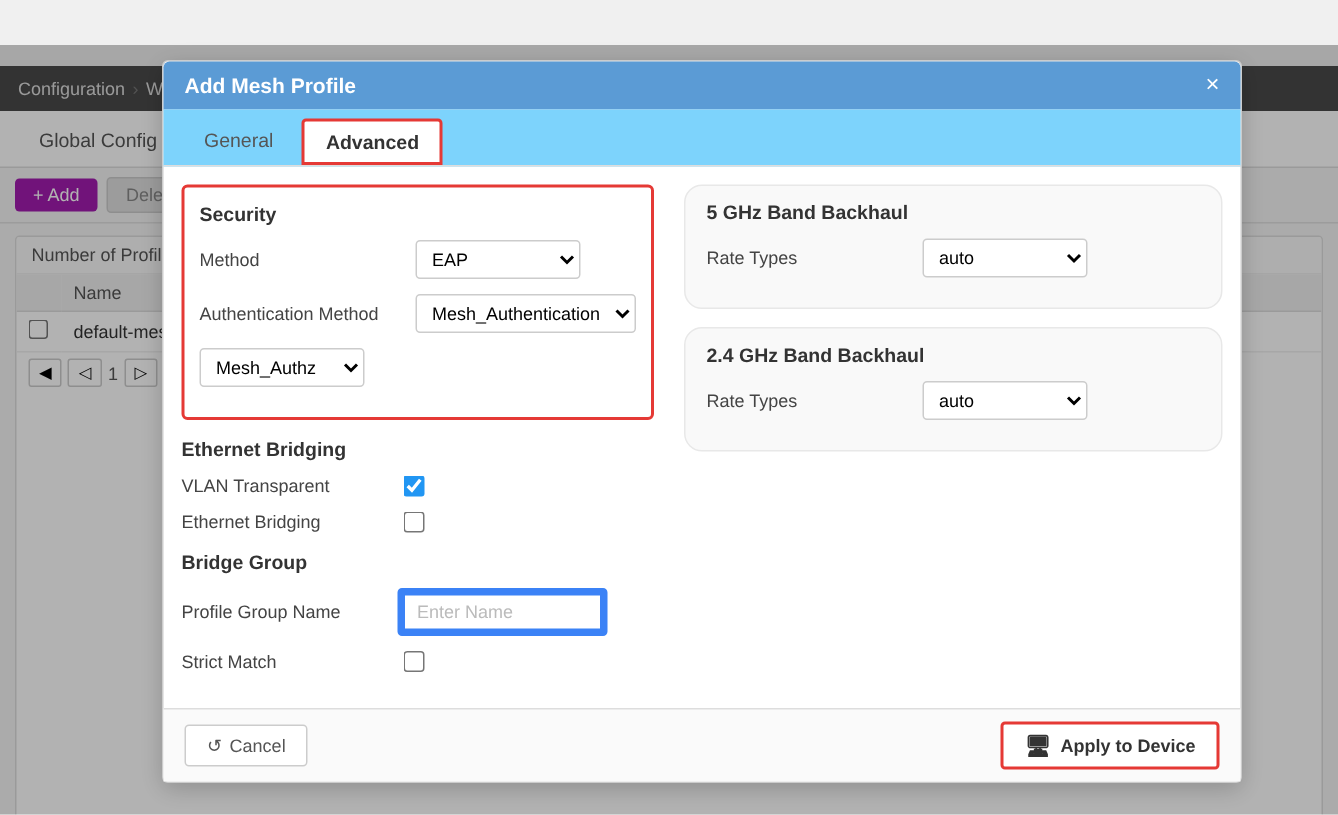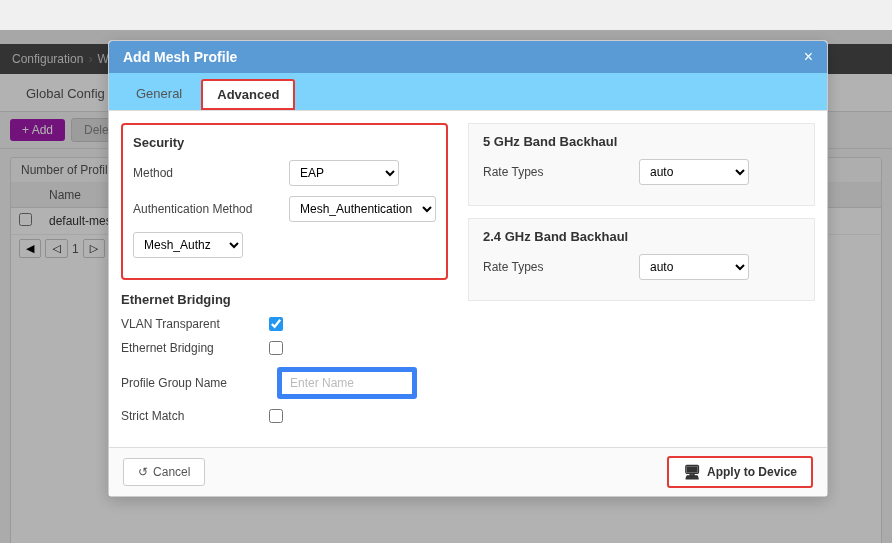--- a/index.html
+++ b/index.html
@@ -248,21 +248,21 @@
       border: none;
       padding: 0;
       margin-bottom: 12px;
     }
 
     
     .form-row {
       display: flex;
       align-items: center;
       margin-bottom: 10px;
-      gap: 16px;
+      gap: 4px;
     }
     .form-label {
       font-size: 12px;
       color: #444;
       min-width: 140px;
     }
     .form-select {
       border: 1px solid #ccc;
       border-radius: 3px;
       padding: 4px 6px;
@@ -294,21 +294,21 @@
     
     .band-title {
       font-size: 13px;
       font-weight: bold;
       color: #333;
       margin-bottom: 10px;
     }
     .right-section {
       background: #f9f9f9;
       border: 1px solid #e8e8e8;
-      border-radius: 0;
+      border-radius: 12px;
       padding: 10px 14px;
       margin-bottom: 12px;
     }
 
     
     .form-input {
       border: 5px solid #3b82f6;
       border-radius: 3px;
       padding: 4px 8px;
       font-size: 12px;
@@ -453,20 +453,21 @@
             <input type="checkbox" class="form-checkbox" checked="" style="">
           </div>
 
           <div class="checkbox-row">
             <span class="form-label">Ethernet Bridging</span>
             <input type="checkbox" class="form-checkbox" style="">
           </div>
         </div>
 
         <div class="section-box-plain">
+          <div class="section-title">Bridge Group</div>
 
           <div class="form-row">
             <span class="form-label">Profile Group Name</span>
             <input type="text" class="form-input" placeholder="Enter Name" style="">
           </div>
 
           <div class="checkbox-row">
             <span class="form-label">Strict Match</span>
             <input type="checkbox" class="form-checkbox" style="">
           </div>

